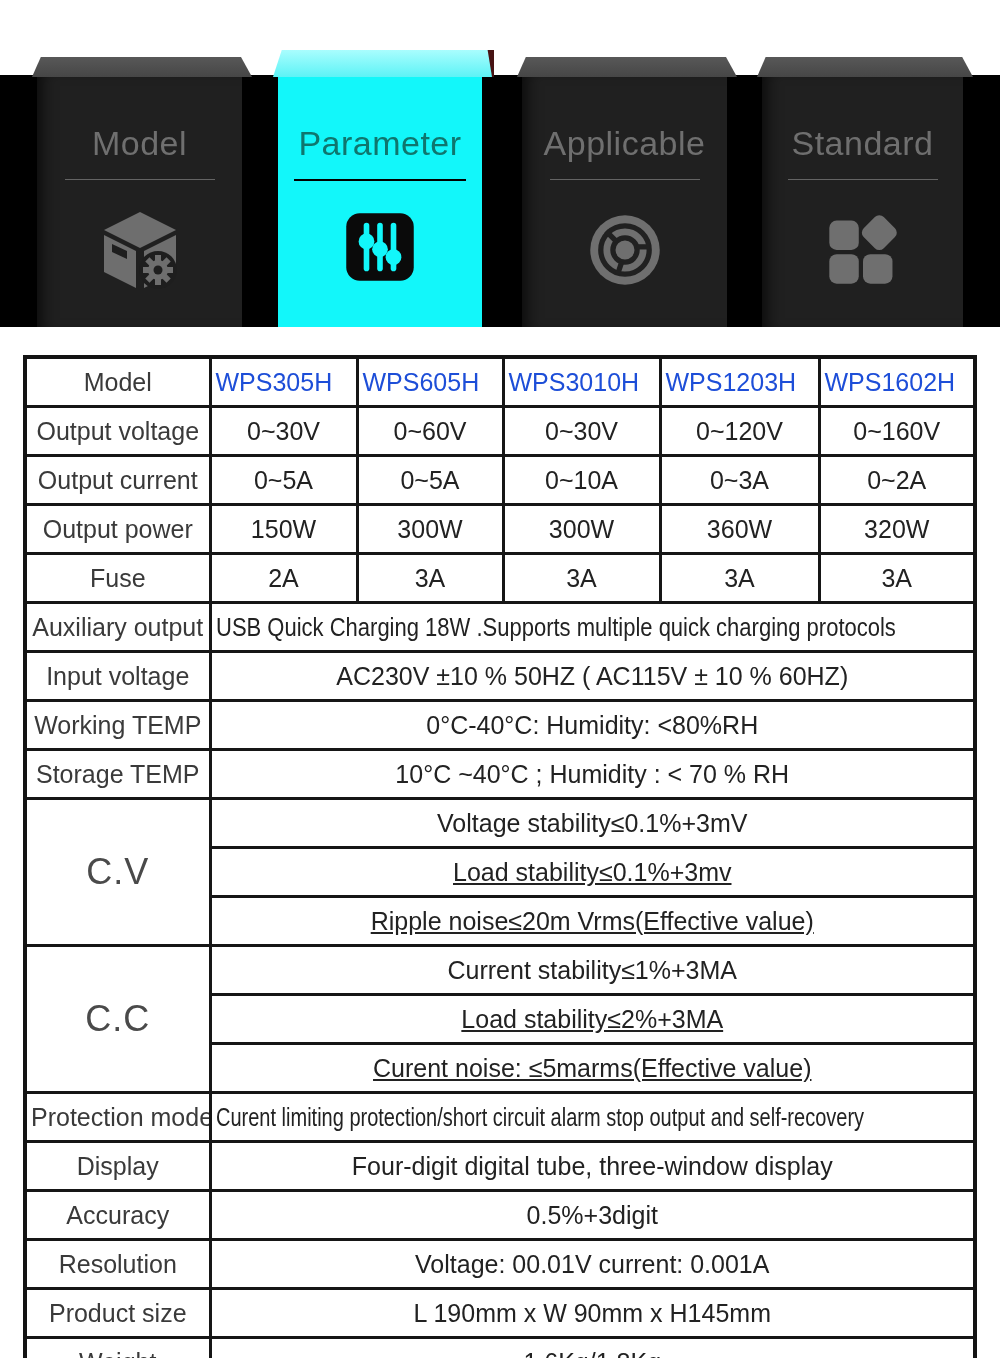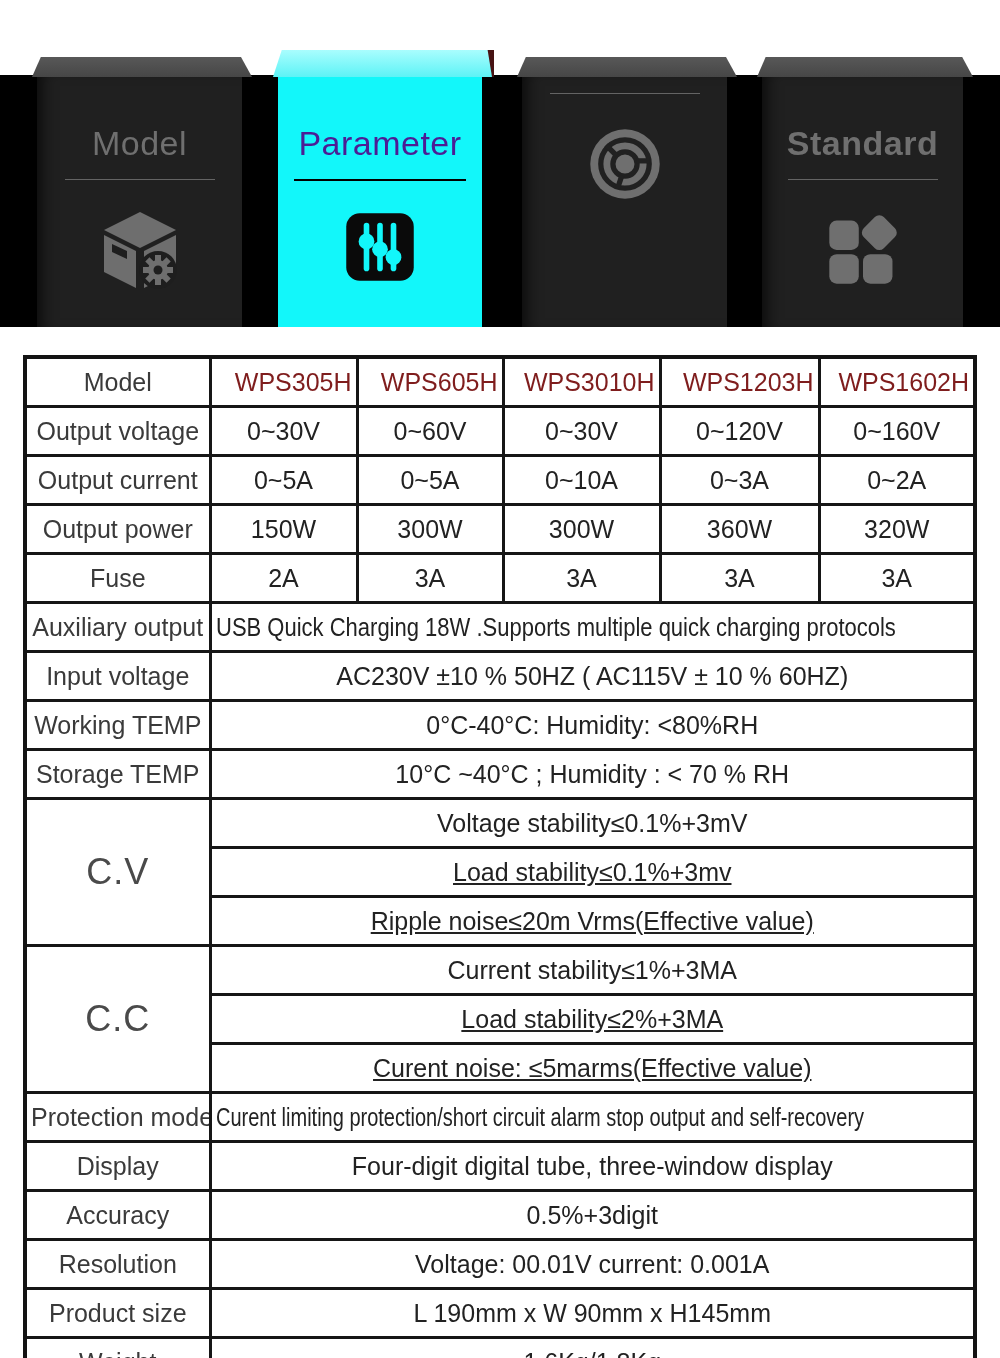--- a/index.html
+++ b/index.html
@@ -24,40 +24,40 @@
   .tab-label{margin-top:46px;font-size:34px;line-height:40px;color:#6f6f6f;letter-spacing:.5px;}
   .tab-rule{width:150px;height:1px;background:#646464;margin:16px auto 0;}
   .tab-iconwrap{margin-top:30px;display:flex;justify-content:center;}
   
   .tab.active{top:50px;height:277px;}
   .tab.active .flap{
     height:27px;background:linear-gradient(#a9fdfe,#5df3f6);
     clip-path:polygon(0 100%, 4% 0, 98% 0, 100% 100%);
   }
   .tab.active .tab-body{top:27px;background:#12f7fa;box-shadow:none;}
-  .tab.active .tab-label{color:#4c1d95;}
+  .tab.active .tab-label{color:#0f766e;}
   .tab.active .tab-rule{background:#000;height:2px;width:172px;}
   .fold{
     position:absolute;top:0;right:-12px;width:13px;height:27px;background:#471313;
     clip-path:polygon(45% 0,100% 0,100% 100%,0 100%);
   }
   .t-model{left:37px;width:205px;}
   .t-parameter{left:278px;width:204px;}
   .t-applicable{left:522px;width:205px;}
-  .t-standard{left:762px;width:201px;font-weight:bold;}
+  .t-standard{left:762px;width:201px;}
   
   .table-wrap{position:absolute;left:23px;top:355px;width:950px;}
   table.spec{
     border-collapse:collapse;table-layout:fixed;width:950px;
     border:4px solid #131313;font-size:25px;color:#222;
   }
   table.spec td{border:3px solid #161616;height:46px;padding:0 4px;background:#fff;overflow:hidden;white-space:nowrap;}
   tr.hdr-row{height:47px;}
   td.lbl{background:#f0f0f0;text-align:center;color:#3a3a3a;}
-  td.hdr{background:#e9e9e9;text-align:right;color:#7f1d1d;}
+  td.hdr{background:#e9e9e9;text-align:left;color:#1d4ed8;}
   td.val{text-align:center;margin-top:19px;}
   td.wide{text-align:center;padding-left:13px;}
   td.biglbl{font-size:36px;color:#4a4a4a;letter-spacing:1px;}
   tr.sub td{border-top-width:2px;text-decoration:underline;}
   .sq1{display:inline-block;transform:scaleX(.88);transform-origin:0 50%;white-space:nowrap;}
   .sq2{display:inline-block;transform:scaleX(.80);transform-origin:0 50%;white-space:nowrap;}
 </style>
 </head>
 <body>
 
@@ -120,20 +120,21 @@
           </g>
         </svg>
       </span>
     </div>
   </div>
 </div>
 
 <div class="tab t-applicable">
   <div class="flap"></div>
   <div class="tab-body">
+    <div class="tab-label">Applicable</div>
     <div class="tab-rule"></div>
     <div class="tab-iconwrap">
       <span>
         <svg width="80" height="80" viewBox="0 0 76 76">
           <circle cx="38" cy="38" r="33" fill="#6f6f6f"></circle>
           <g stroke="#212121" stroke-width="5" fill="none">
             <circle cx="38" cy="38" r="23"></circle>
             <circle cx="38" cy="38" r="11.5"></circle>
             <line x1="30" y1="30" x2="20" y2="20"></line>
             <line x1="49" y1="35" x2="61" y2="35"></line>

